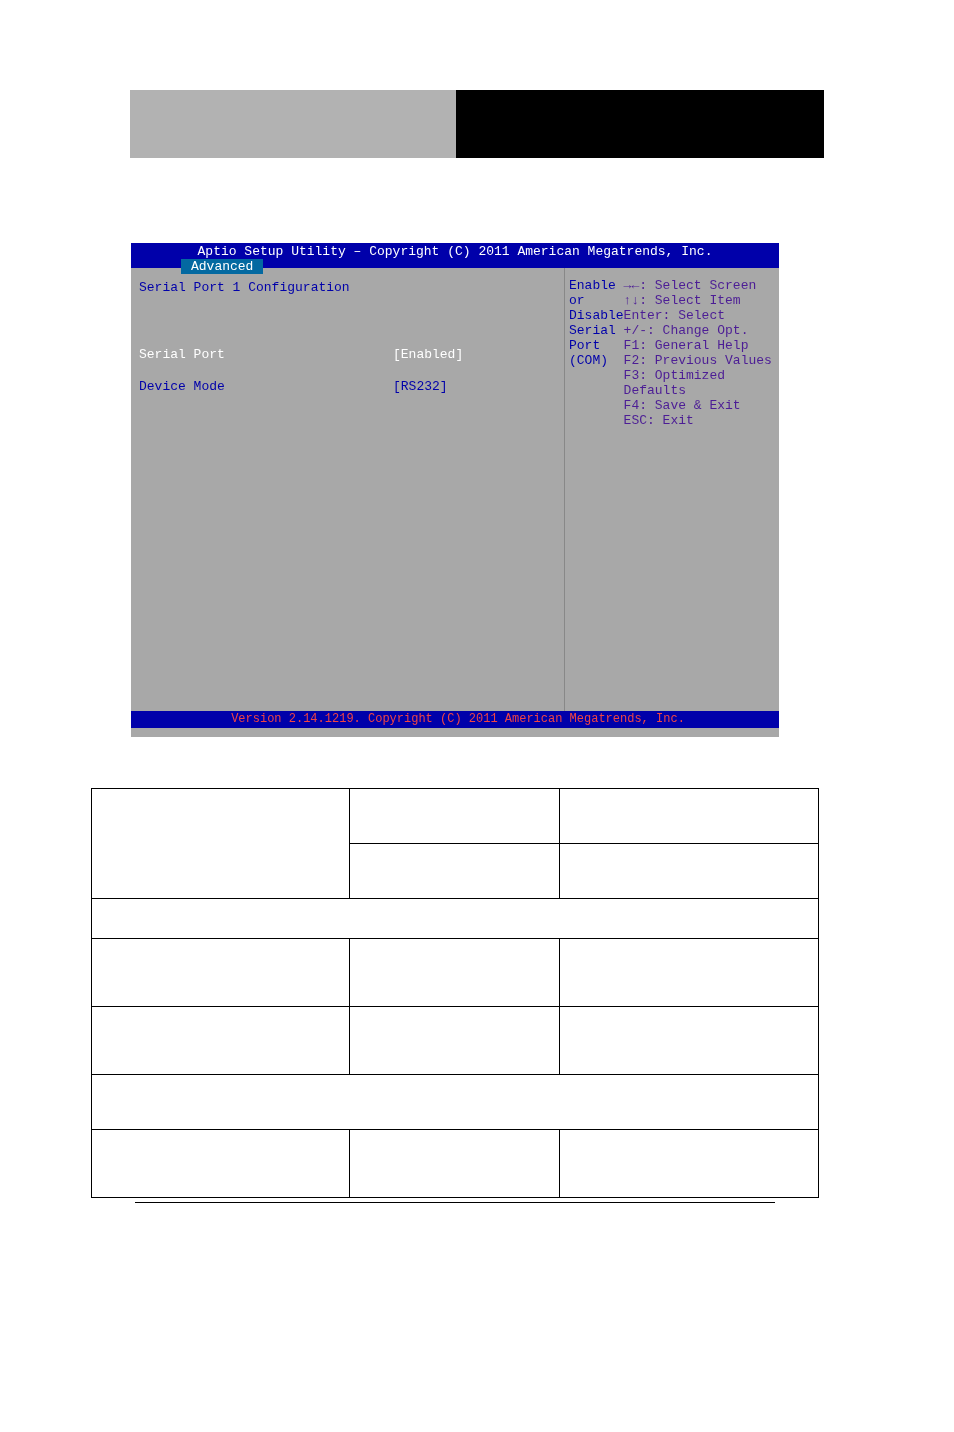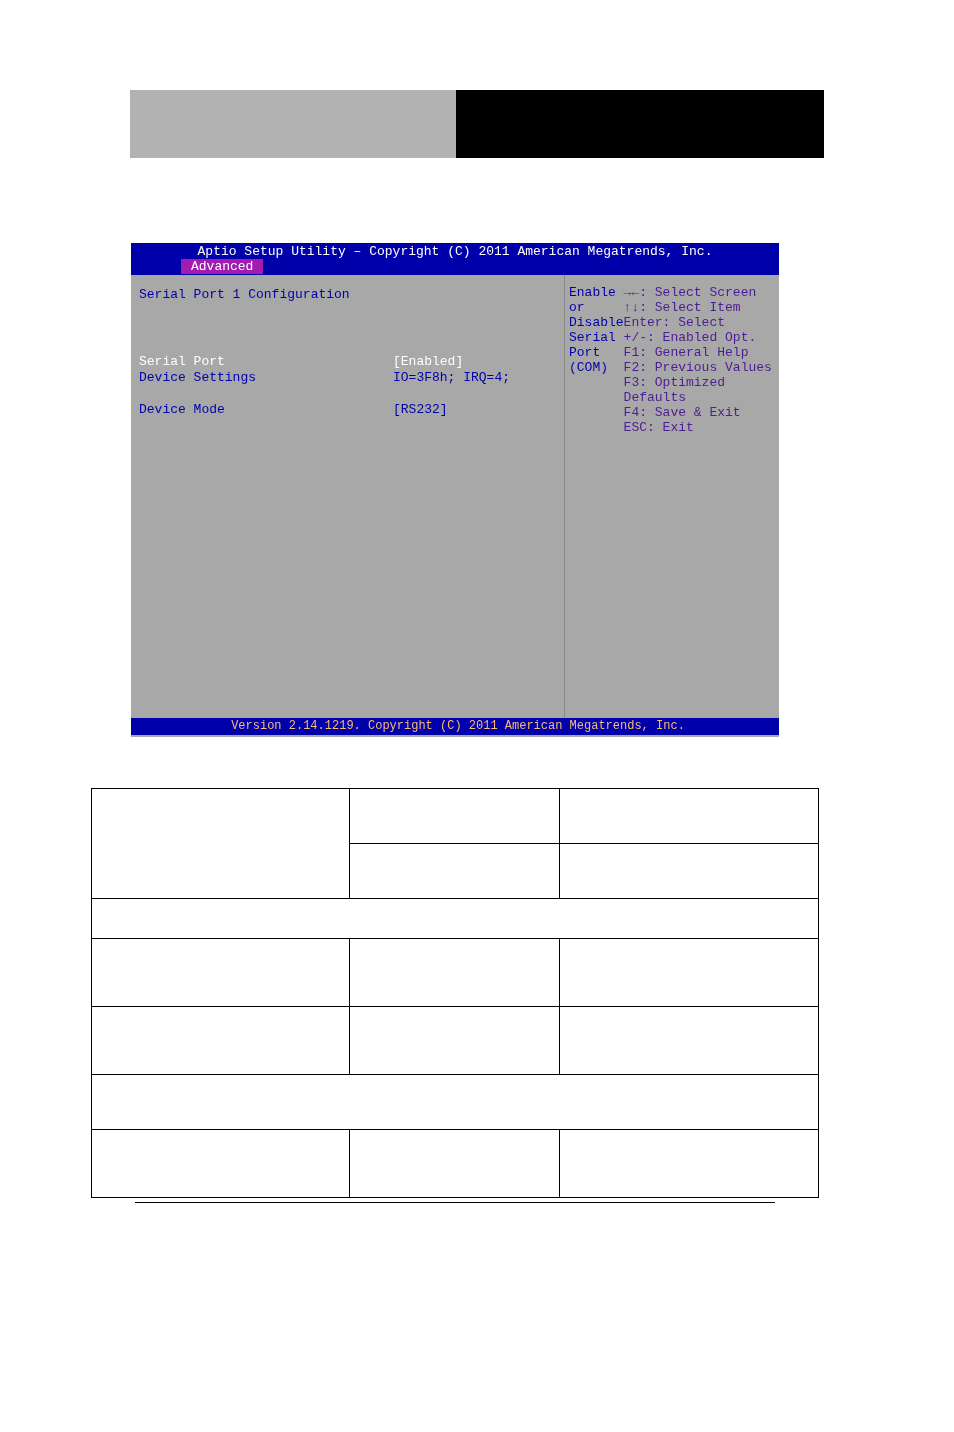--- a/index.html
+++ b/index.html
@@ -28,29 +28,29 @@
   .bios-box {
     position: absolute;
     top: 243px;
     left: 131px;
     width: 648px;
     height: 494px;
     background: #a8a8a8;
     font-size: 13px;
   }
   .bios-header {
-    height: 32px;
+    height: 25px;
     background: #0000aa;
     color: #ffffff;
     text-align: center;
     padding-top: 1px;
   }
   .bios-tab {
     display: inline-block;
-    background: #a21caf;
+    background: #0369a1;
     color: #ffffff;
     padding: 0px 10px;
     margin-left: 50px;
     margin-top: 0;
     font-size: 13px;
   }
   .bios-body {
     display: flex;
     height: 443px;
     justify-content: center;
@@ -73,21 +73,21 @@
   .bios-right-hr {
     border-top: 1px dashed #555;
     margin: 4px 0;
   }
   .bios-right-bottom {
     color: #4c1d95;
   }
   .bios-footer {
     height: 17px;
     background: #0000aa;
-    color: #fdba74;
+    color: #ef4444;
     text-align: center;
     font-size: 12px;
     padding-top: 1px;
     padding-left: 6px;
   }
   .row {
     display: flex;
     margin-bottom: 0;
     line-height: 16px;
   }
@@ -133,41 +133,37 @@
     </div>
   </div>
   <div class="bios-body">
     <div class="bios-left">
       <div class="row blue">Serial Port 1 Configuration</div>
       <div class="row">&nbsp;</div>
       <div class="row white">
         <span class="label">Serial Port</span>
         <span>[Enabled]</span>
       </div>
-      <div class="row blue">
-        <span class="label">Device Settings</span>
-        <span>IO=3F8h; IRQ=4;</span>
-      </div>
       <div class="row">&nbsp;</div>
       <div class="row blue">
         <span class="label">Device Mode</span>
         <span>[RS232]</span>
       </div>
     </div>
     <div class="bios-right">
       <div class="bios-right-top">
         <div>Enable or Disable Serial Port</div>
         <div>(COM)</div>
       </div>
       <div class="bios-right-hr"></div>
       <div class="bios-right-bottom">
         <div>→←: Select Screen</div>
         <div>↑↓: Select Item</div>
         <div>Enter: Select</div>
-        <div>+/-: Enabled Opt.</div>
+        <div>+/-: Change Opt.</div>
         <div>F1: General Help</div>
         <div>F2: Previous Values</div>
         <div>F3: Optimized Defaults</div>
         <div>F4: Save &amp; Exit</div>
         <div>ESC: Exit</div>
         <div>&nbsp;</div>
         <div>&nbsp;</div>
         <div>&nbsp;</div>
         <div>&nbsp;</div>
       </div>

